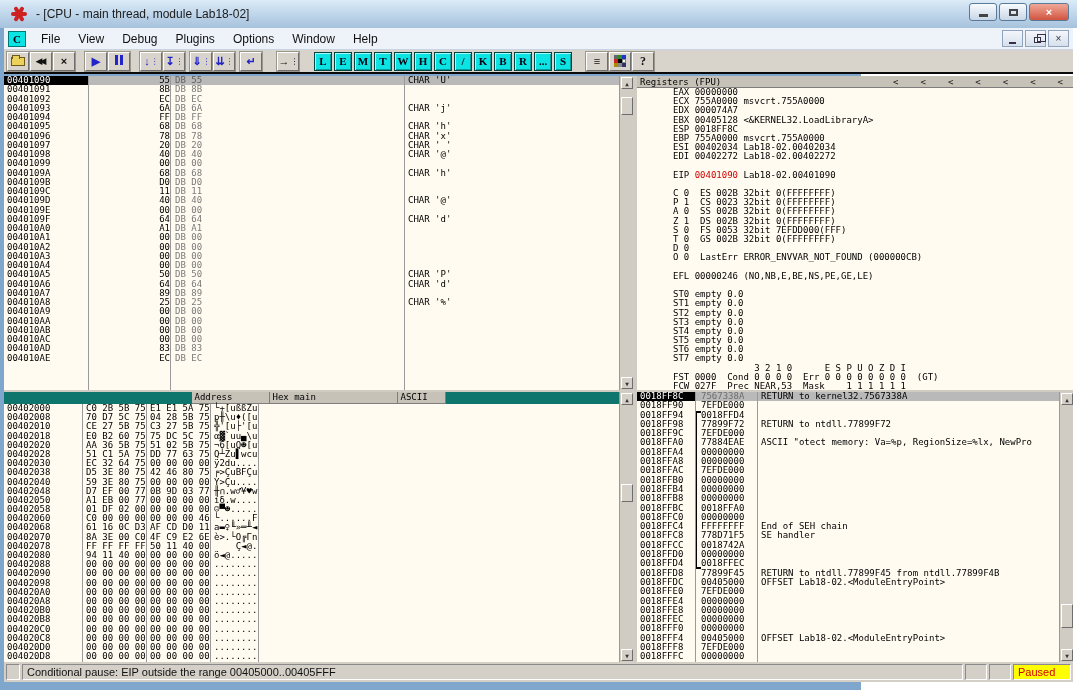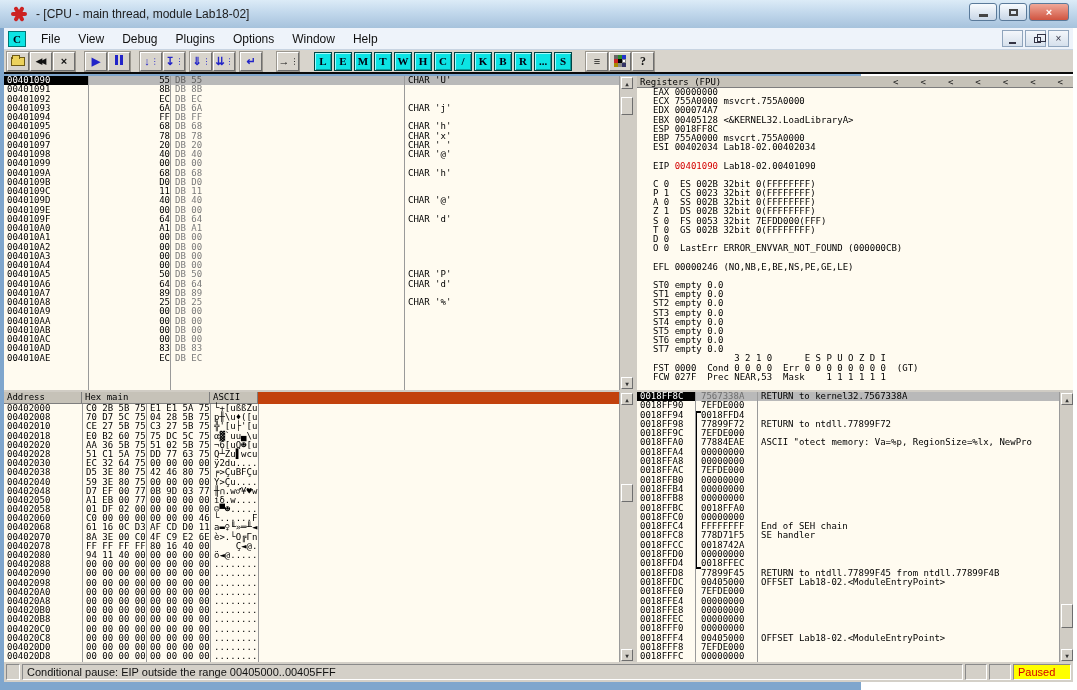--- a/index.html
+++ b/index.html
@@ -81,25 +81,25 @@
   .drow.sel .dc-addr { background:#000; color:#fff; }
   .dc-bytes { width:82px; padding-left:12px;text-align:right; }
   .dc-instr { width:234px; padding-left:5px; color:#7a7a7a; }
   .drow.sel .dc-instr { color:#5e5e5e; }
   .dc-comment { flex:1; padding-left:4px; }
 
   
   .pane-hdr { height:12px; line-height:12px; background:#c6c2b8; border-bottom:1px solid #7e7e7e;
     display:flex; padding-left:3px; color:#000; }
   .reg-collapse { flex:1; display:flex; justify-content:flex-end; gap:22px; padding-right:10px; color:#222; }
-  .regline { height:9.2px; line-height:9.3px; white-space:pre; padding-left:16px; }
+  .regline { height:9.2px; line-height:9.3px; white-space:pre; padding-left:16px;margin-left:20px; }
   .regline .red { color:#d40000; }
 
   
-  .dump-hdr { height:12px; display:flex; background:#c2410c; }
+  .dump-hdr { height:12px; display:flex; background:#0f766e;justify-content:center; }
   .dump-hdr span { background:#c6c2b8; border-right:1px solid #7e7e7e; border-bottom:1px solid #7e7e7e;
     height:12px; line-height:11px; padding-left:3px; }
   .dh-addr { width:78px; } .dh-hex { width:128px; } .dh-ascii { width:48px; }
   .hrow { display:flex; height:9.2px; line-height:9.3px; white-space:pre; }
   .hc-addr { width:78px; padding-left:3px; }
   .hc-hexa, .hc-hexb { width:64px; padding-left:4px; }
   .hc-ascii { width:48px; padding-left:4px; }
 
   
   .srow { display:flex; height:9.3px; line-height:9.4px; white-space:pre; }
@@ -547,20 +547,21 @@
           <div class="regline"><span>EDX 000074A7</span><span class="red"></span><span></span></div>
 
           <div class="regline"><span>EBX 00405128 &lt;&amp;KERNEL32.LoadLibraryA&gt;</span><span class="red"></span><span></span></div>
 
           <div class="regline"><span>ESP 0018FF8C</span><span class="red"></span><span></span></div>
 
           <div class="regline"><span>EBP 755A0000 msvcrt.755A0000</span><span class="red"></span><span></span></div>
 
           <div class="regline"><span>ESI 00402034 Lab18-02.00402034</span><span class="red"></span><span></span></div>
 
+          <div class="regline"><span>EDI 00402272 Lab18-02.00402272</span><span class="red"></span><span></span></div>
 
           <div class="regline"><span></span><span class="red"></span><span></span></div>
 
           <div class="regline"><span>EIP </span><span class="red">00401090</span><span> Lab18-02.00401090</span></div>
 
           <div class="regline"><span></span><span class="red"></span><span></span></div>
 
           <div class="regline"><span>C 0  ES 002B 32bit 0(FFFFFFFF)</span><span class="red"></span><span></span></div>
 
           <div class="regline"><span>P 1  CS 0023 32bit 0(FFFFFFFF)</span><span class="red"></span><span></span></div>
@@ -720,21 +721,21 @@
           <div class="hrow">
             <span class="hc-addr">00402070</span>
             <span class="hc-hexa">8A 3E 00 C0</span>
             <span class="hc-hexb">4F C9 E2 6E</span>
             <span class="hc-ascii">è&gt;.└O╔Γn</span>
           </div>
 
           <div class="hrow">
             <span class="hc-addr">00402078</span>
             <span class="hc-hexa">FF FF FF FF</span>
-            <span class="hc-hexb">80 16 40 00</span>
+            <span class="hc-hexb">50 11 40 00</span>
             <span class="hc-ascii">    Ç◄@.</span>
           </div>
 
           <div class="hrow">
             <span class="hc-addr">00402080</span>
             <span class="hc-hexa">94 11 40 00</span>
             <span class="hc-hexb">00 00 00 00</span>
             <span class="hc-ascii">ö◄@.....</span>
           </div>
 

